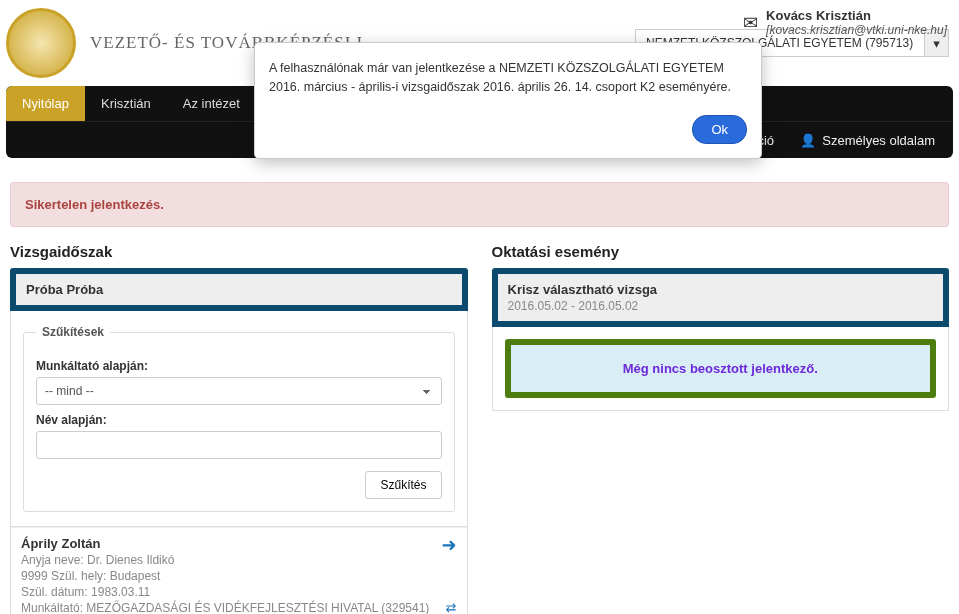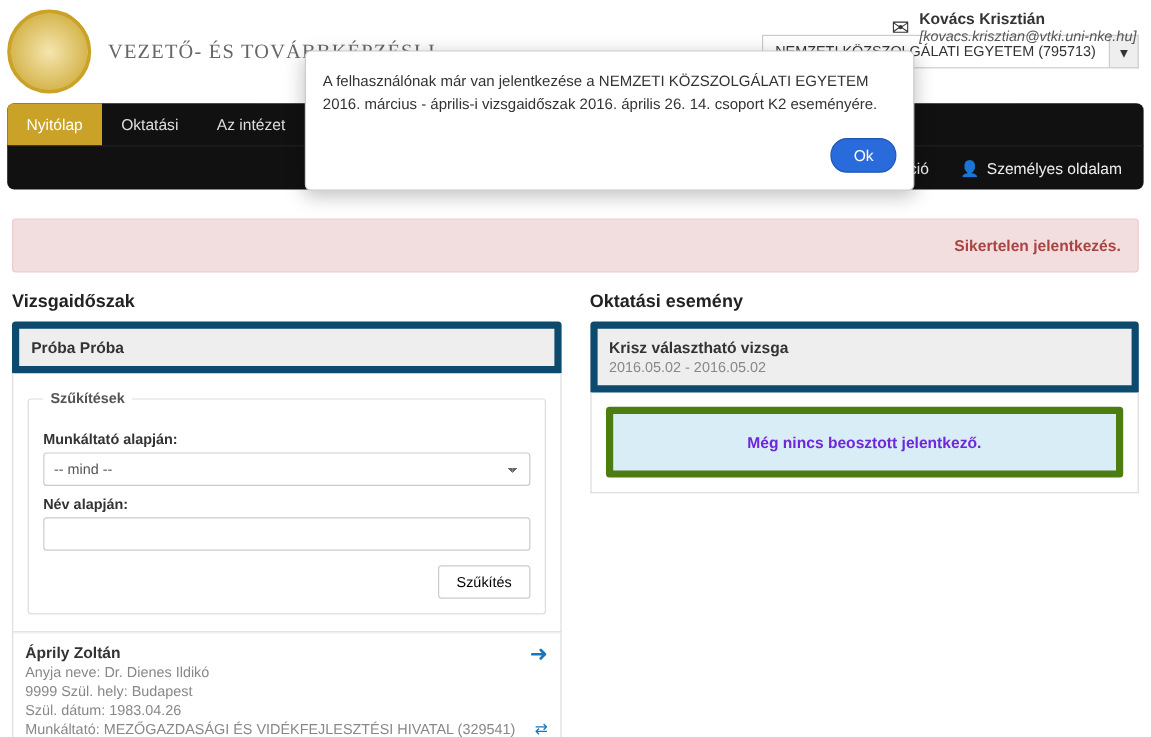--- a/index.html
+++ b/index.html
@@ -19,21 +19,21 @@
 
 .navwrap { background: #111; border-radius: 6px; margin: 0 6px; overflow: hidden; }
 .nav1 { display: flex; align-items: stretch; }
 .nav1 .tab { color: #ddd; padding: 10px 16px; font-size: 13px; cursor: pointer; }
 .nav1 .tab.active { background: #c9a227; color: #fff; }
 .nav2 { display: flex; justify-content: flex-end; align-items: center; gap: 26px; padding: 10px 18px; color: #eee; border-top: 1px solid #222; font-size: 13px; }
 .nav2 .item { display: flex; align-items: center; gap: 6px; cursor: pointer; }
 .nav2 .ico { font-size: 13px; }
 .nav2 .rook { font-size: 14px; } 
 
-.alert-danger { margin: 24px 10px 16px; background: #f2dede; border: 1px solid #ebccd1; color: #a94442; text-align: right; padding: 14px; border-radius: 3px; font-weight: bold; font-size: 13px; }
+.alert-danger { margin: 24px 10px 16px; background: #f2dede; border: 1px solid #ebccd1; color: #a94442; text-align: left; padding: 14px; border-radius: 3px; font-weight: bold; font-size: 13px; }
 
 .columns { display: flex; gap: 24px; padding: 0 10px 20px; }
 .col { flex: 1; }
 .col h3 { font-size: 15px; font-weight: bold; margin-bottom: 8px; color: #222; }
 
 .panel-head { background: #eee; border: 6px solid #0c4a6e; border-radius: 3px 3px 0 0; padding: 8px 10px; }
 .panel-head .title { font-weight: bold; font-size: 13px; color: #333; }
 .panel-head .dates { font-size: 12px; color: #888; margin-top: 2px; }
 
 .filter-box { border: 1px solid #ddd; border-top: none; padding: 14px 12px 14px; }
@@ -79,21 +79,21 @@
     <div class="sel">NEMZETI KÖZSZOLGÁLATI EGYETEM (795713)</div>
     <div class="caret-btn">
       <span>▾</span>
     </div>
   </div>
 </div>
 
 <div class="navwrap">
   <div class="nav1">
     <div class="tab active">Nyitólap</div>
-    <div class="tab">Oktatási</div>
+    <div class="tab">Krisztián</div>
     <div class="tab">Az intézet</div>
     <div class="tab">GYIK</div>
   </div>
   <div class="nav2">
     <span class="rook">♜</span>
     <div class="item">
         <span>KTK</span>
       </div>
     <div class="item">
         <span>Képzésfejlesztés</span>
@@ -129,21 +129,21 @@
         <div class="btn-row">
           <button class="btn-default">Szűkítés</button>
         </div>
       </fieldset>
     </div>
     <div class="person-list">
       <div class="person">
         <div class="pname">Áprily Zoltán</div>
         <div class="line">Anyja neve: Dr. Dienes Ildikó</div>
         <div class="line">9999 Szül. hely: Budapest</div>
-        <div class="line">Szül. dátum: 1983.04.26</div>
+        <div class="line">Szül. dátum: 1983.03.11</div>
         <div class="line">Munkáltató: MEZŐGAZDASÁGI ÉS VIDÉKFEJLESZTÉSI HIVATAL (329541)</div>
         <span class="go">➜</span>
         <span class="swap">⇄</span>
       </div>
 
     </div>
   </div>
 
   <div class="col">
     <h3>Oktatási esemény</h3>

